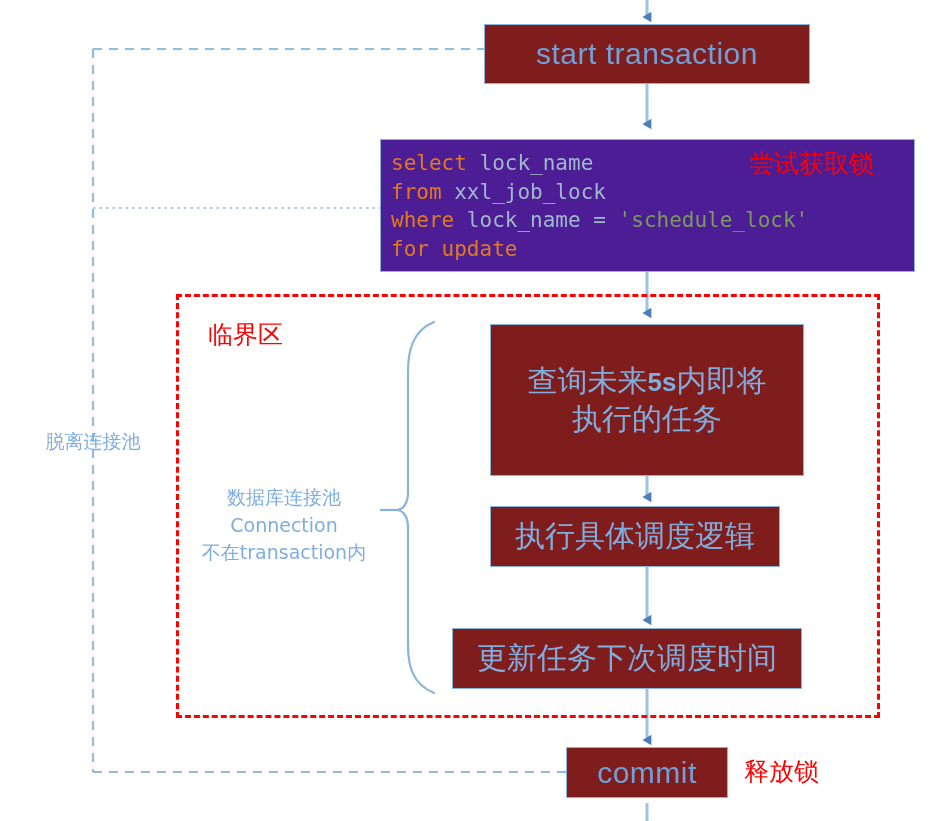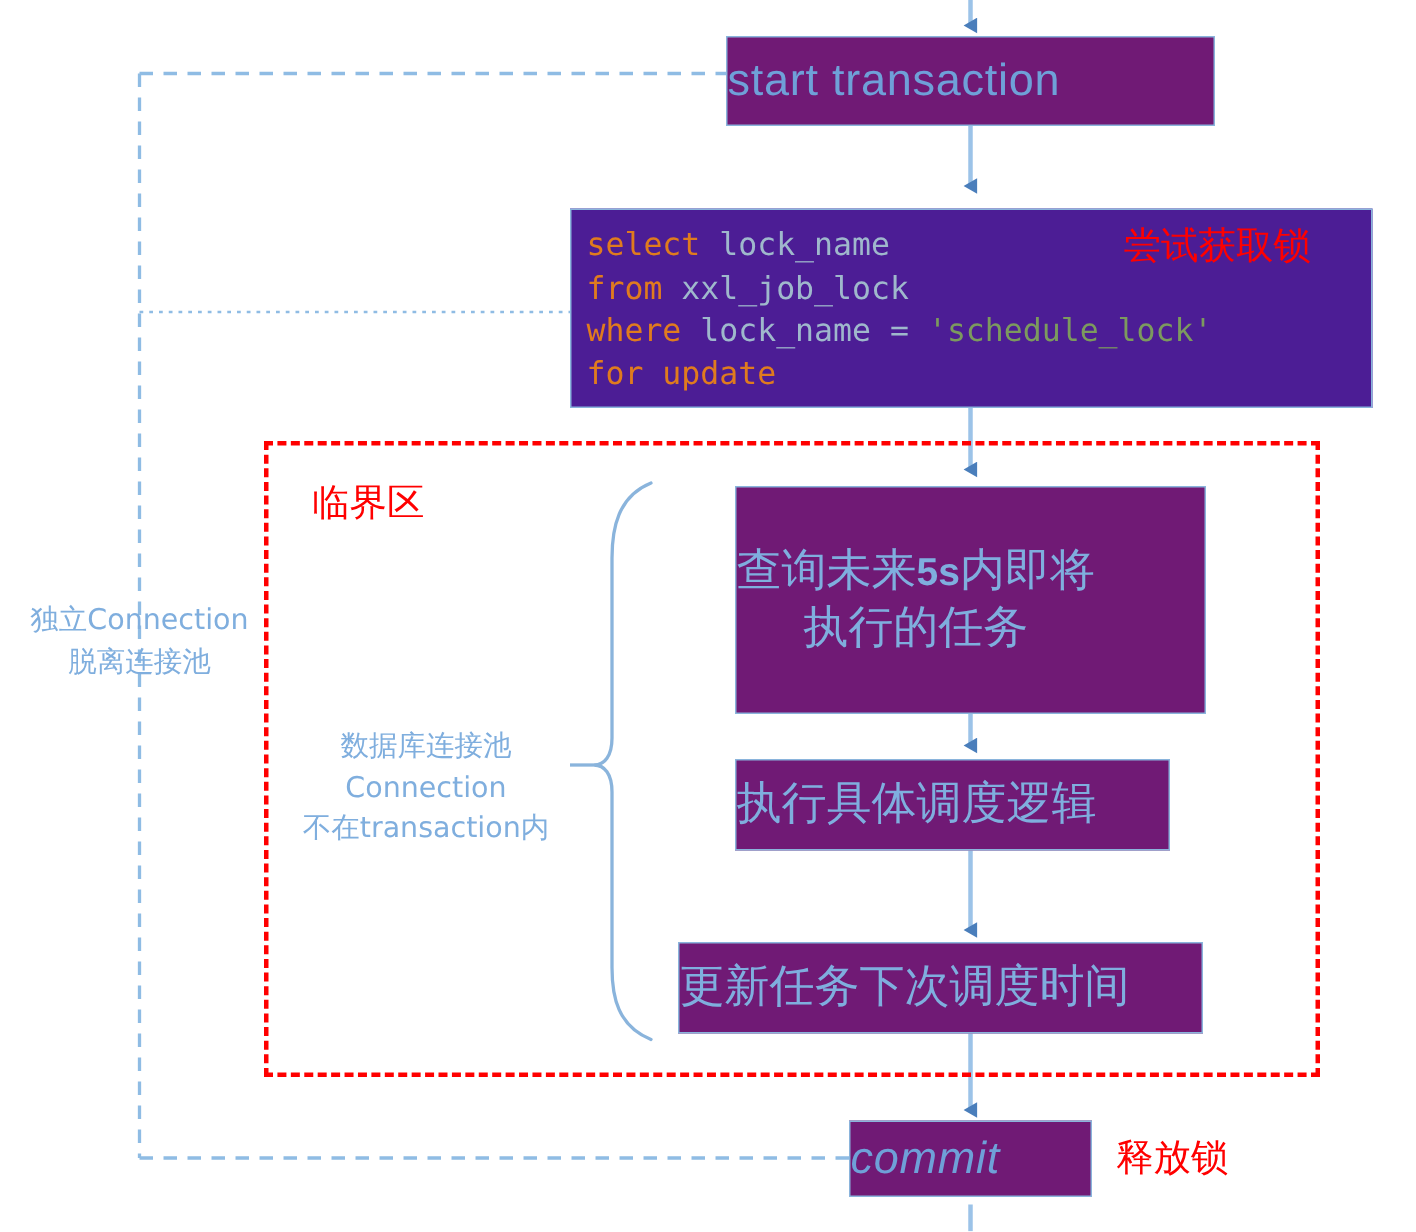--- a/index.html
+++ b/index.html
@@ -14,25 +14,25 @@
     position: relative;
     width: 944px;
     height: 821px;
     background: #ffffff;
     overflow: hidden;
   }
   .node {
     position: absolute;
     box-sizing: border-box;
     border: 1px solid #8AB4DC;
-    background: #701a75;
+    background: #7f1d1d;
     color: #6FA0D8;
     display: flex;
     align-items: center;
-    justify-content: flex-start;
+    justify-content: center;
     text-align: center;
   }
   .node-latin {
     font-family: "Liberation Sans", "DejaVu Sans", sans-serif;
     font-size: 30px;
     font-weight: 400;
     letter-spacing: 0.5px;
   }
   .node-cjk {
     font-family: "DejaVu Serif", "Liberation Serif", serif;
@@ -174,28 +174,28 @@
   </div>
 
   <div class="node node-cjk" style="left:490px; top:506px; width:290px; height:61px;">
     <span>执行具体调度逻辑</span>
   </div>
 
   <div class="node node-cjk" style="left:452px; top:628px; width:350px; height:61px;">
     <span>更新任务下次调度时间</span>
   </div>
 
-  <div class="node node-latin" style="left:566px; top:747px; width:162px; height:51px;font-style:italic;">
+  <div class="node node-latin" style="left:566px; top:747px; width:162px; height:51px;">
     <span>commit</span>
   </div>
 
   <div class="anno-red" style="left:744px; top:755px;">释放锁</div>
 
   <div class="anno-blue" style="left:0px; top:400px; width:186px;">
-    <span>独立Connection</span><br>
+    <br>
     <span class="cjk">脱离连接池</span>
   </div>
 
   <div class="anno-blue" style="left:186px; top:484px; width:196px;">
     <span class="cjk">数据库连接池</span><br>
     <span>Connection</span><br>
     <span>不在transaction内</span>
   </div>
 
 </div>

